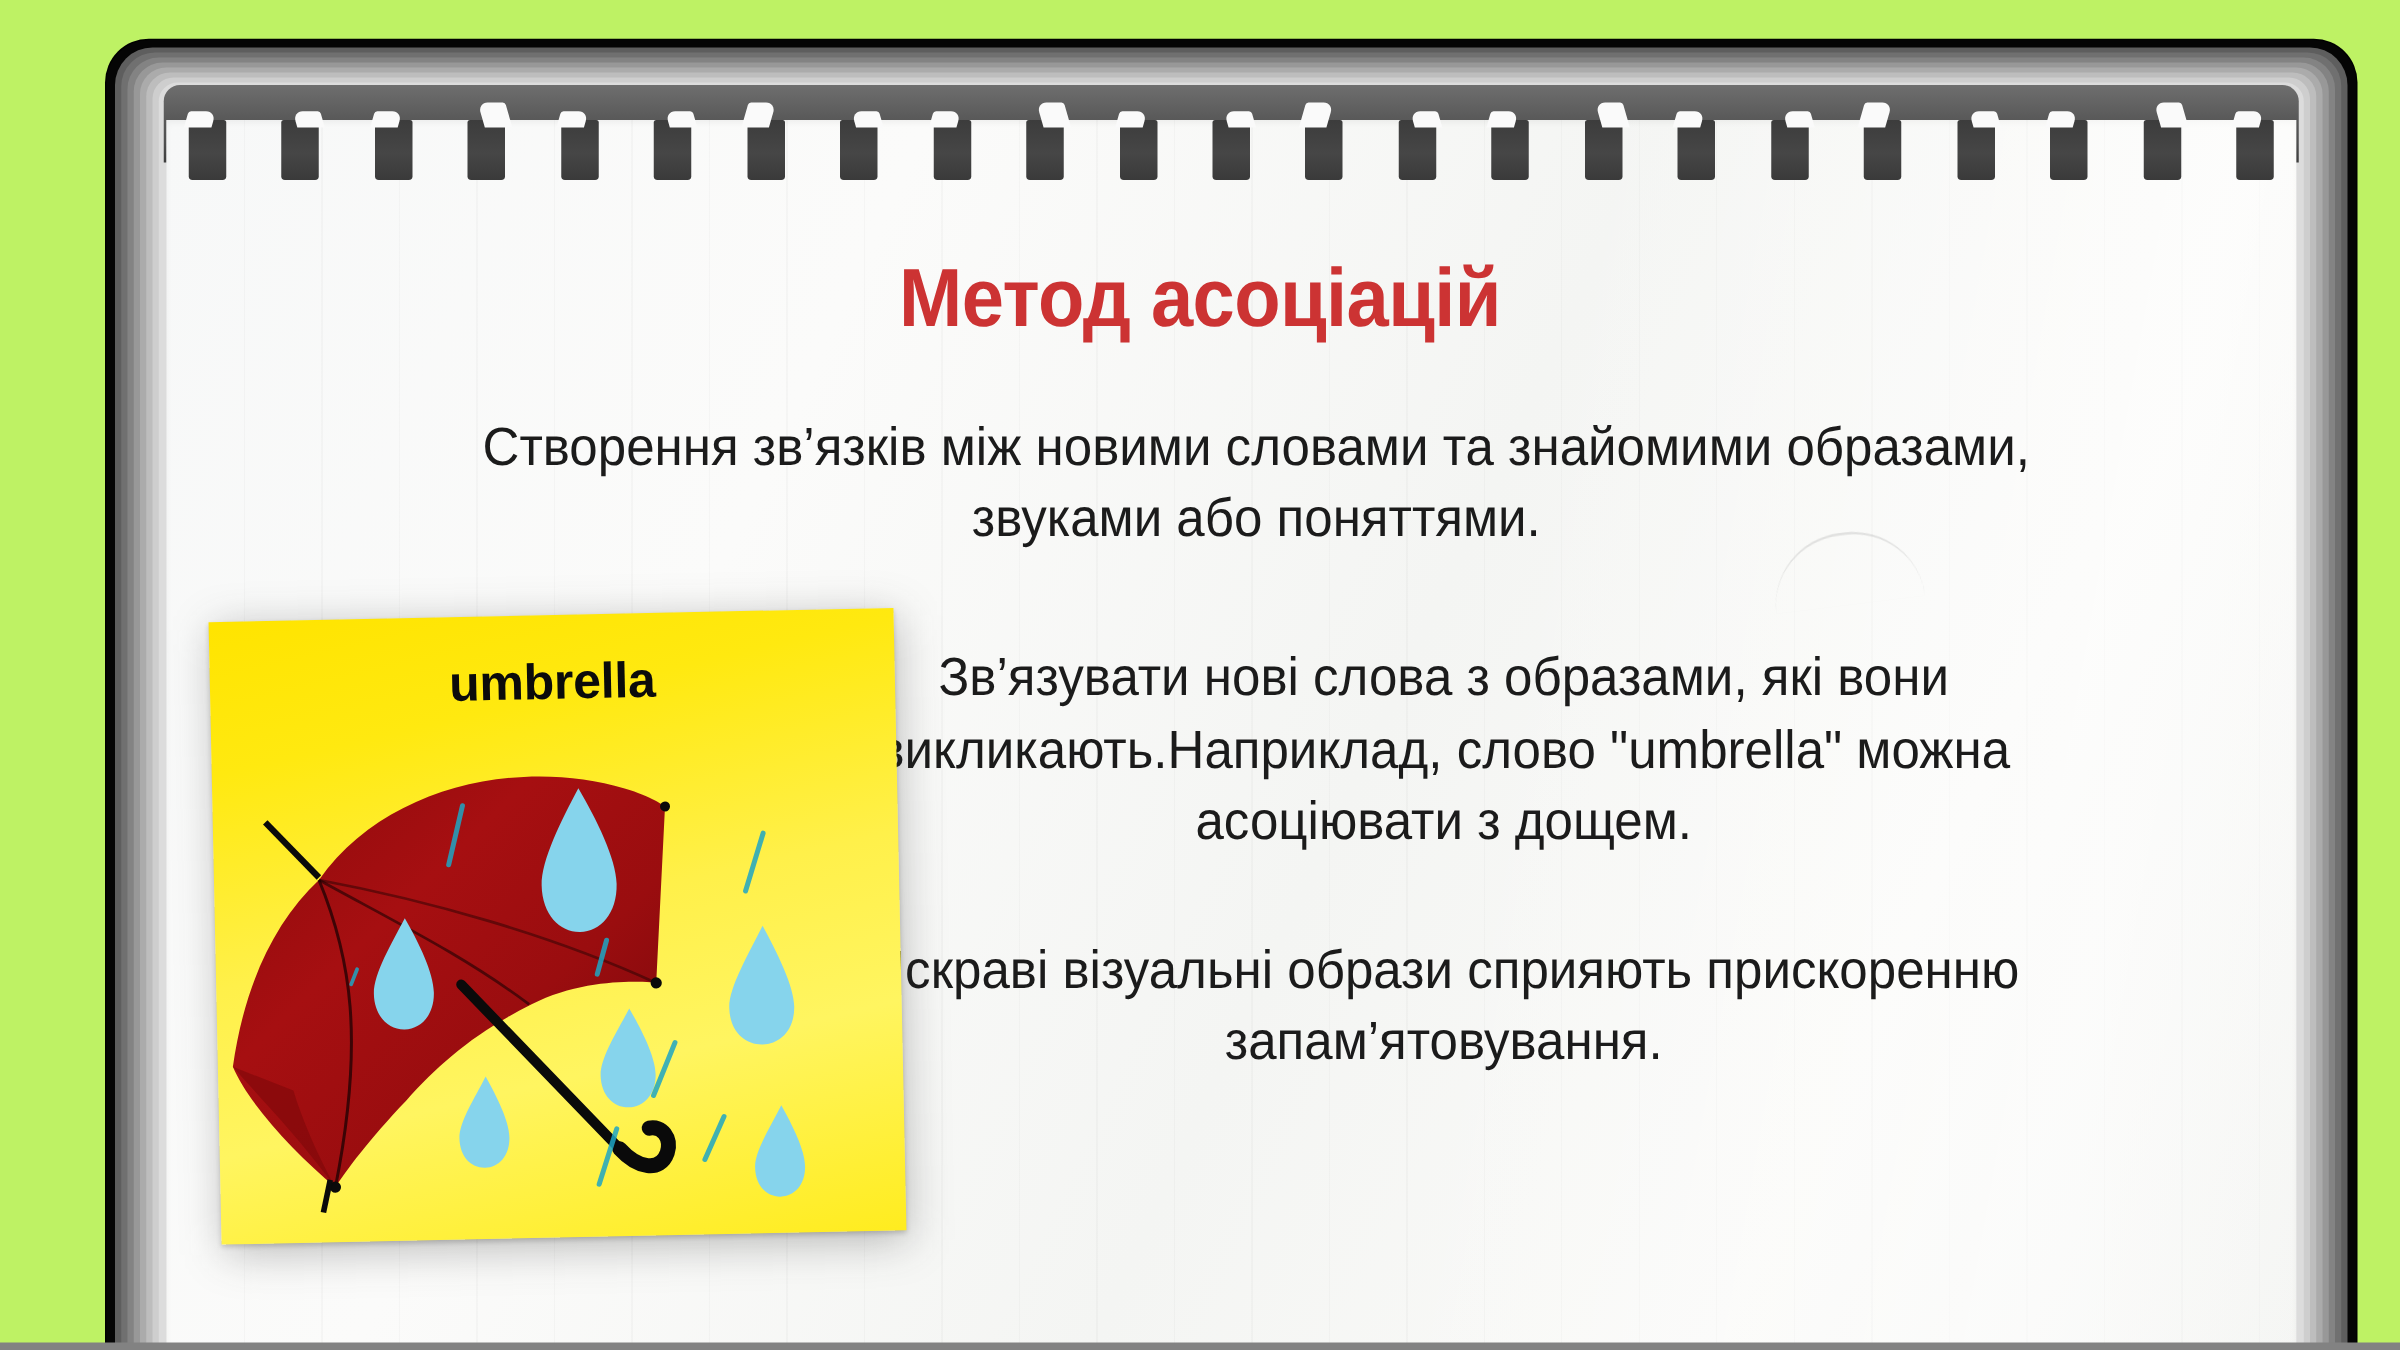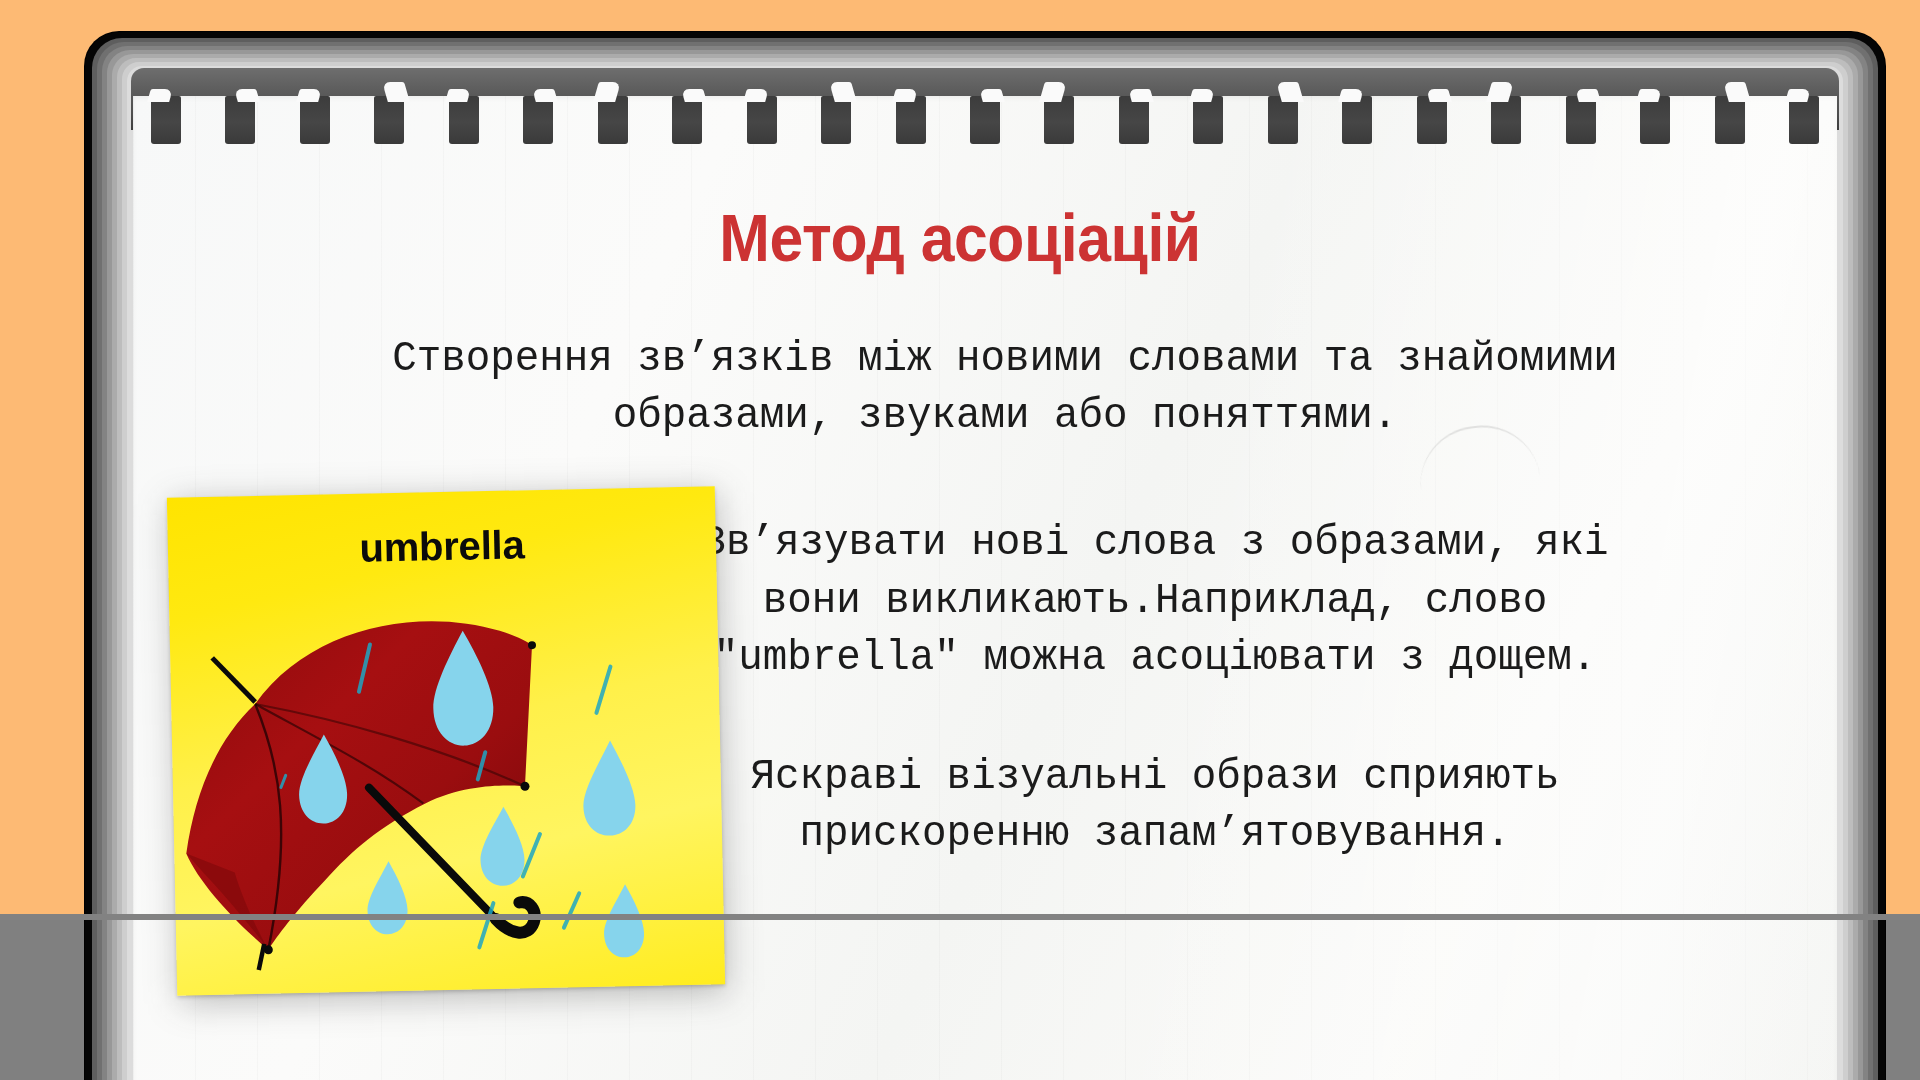--- a/index.html
+++ b/index.html
@@ -6,22 +6,22 @@
     margin: 0; padding: 0;
     width: 1920px; height: 1080px;
     overflow: hidden;
     background: #808080;
     font-family: "Liberation Sans", sans-serif;
   }
 
   #slide {
     position: relative;
     width: 1920px;
-    height: 920px;
-    background: #fdba74;
+    height: 1080px;
+    background: #bef264;
   }
 
   
   .notebook-outer {
     position: absolute;
     left: 85px;
     top: 32px;
     width: 1800px;
     height: 1080px;
     border-radius: 34px 34px 0 0;
@@ -124,21 +124,20 @@
     font-family: "Liberation Sans Narrow", "Liberation Sans", sans-serif;
     transform: scaleX(0.92);
   }
 
   
   .body-col {
     position: absolute;
     left: 340px;
     top: 330px;
     width: 1330px;
-    font-family: Liberation Mono, monospace;
   }
   .para {
     text-align: center;
     color: #1b1b1b;
     font-size: 43px;
     line-height: 1.33;
     font-weight: 400;
     transform: scaleX(0.95);
   }
   .para.p1 { width: 1330px; margin: 0 0 0 0; }

